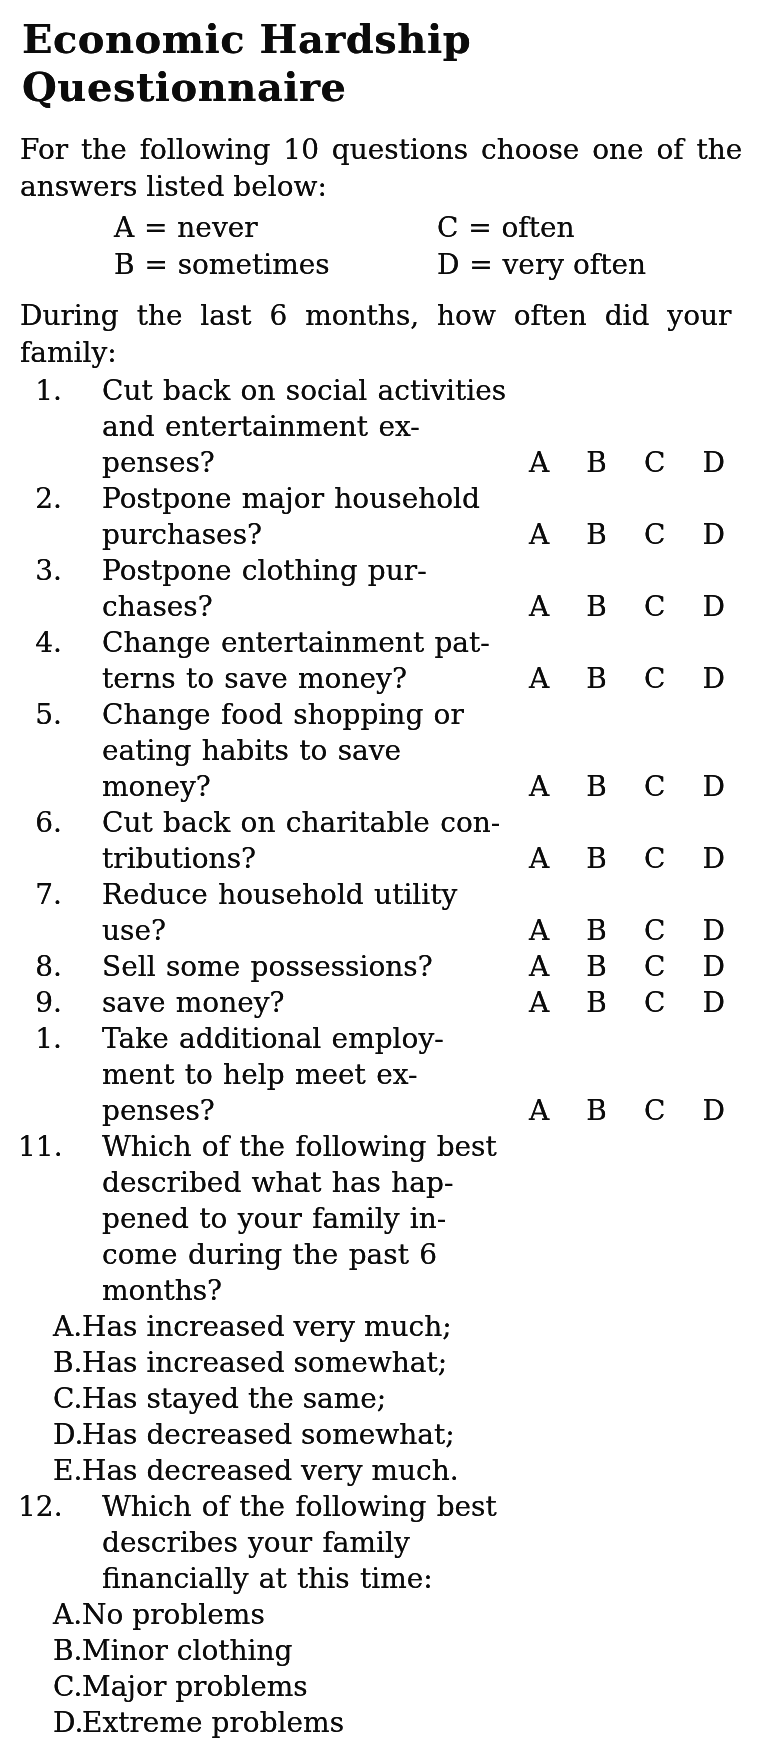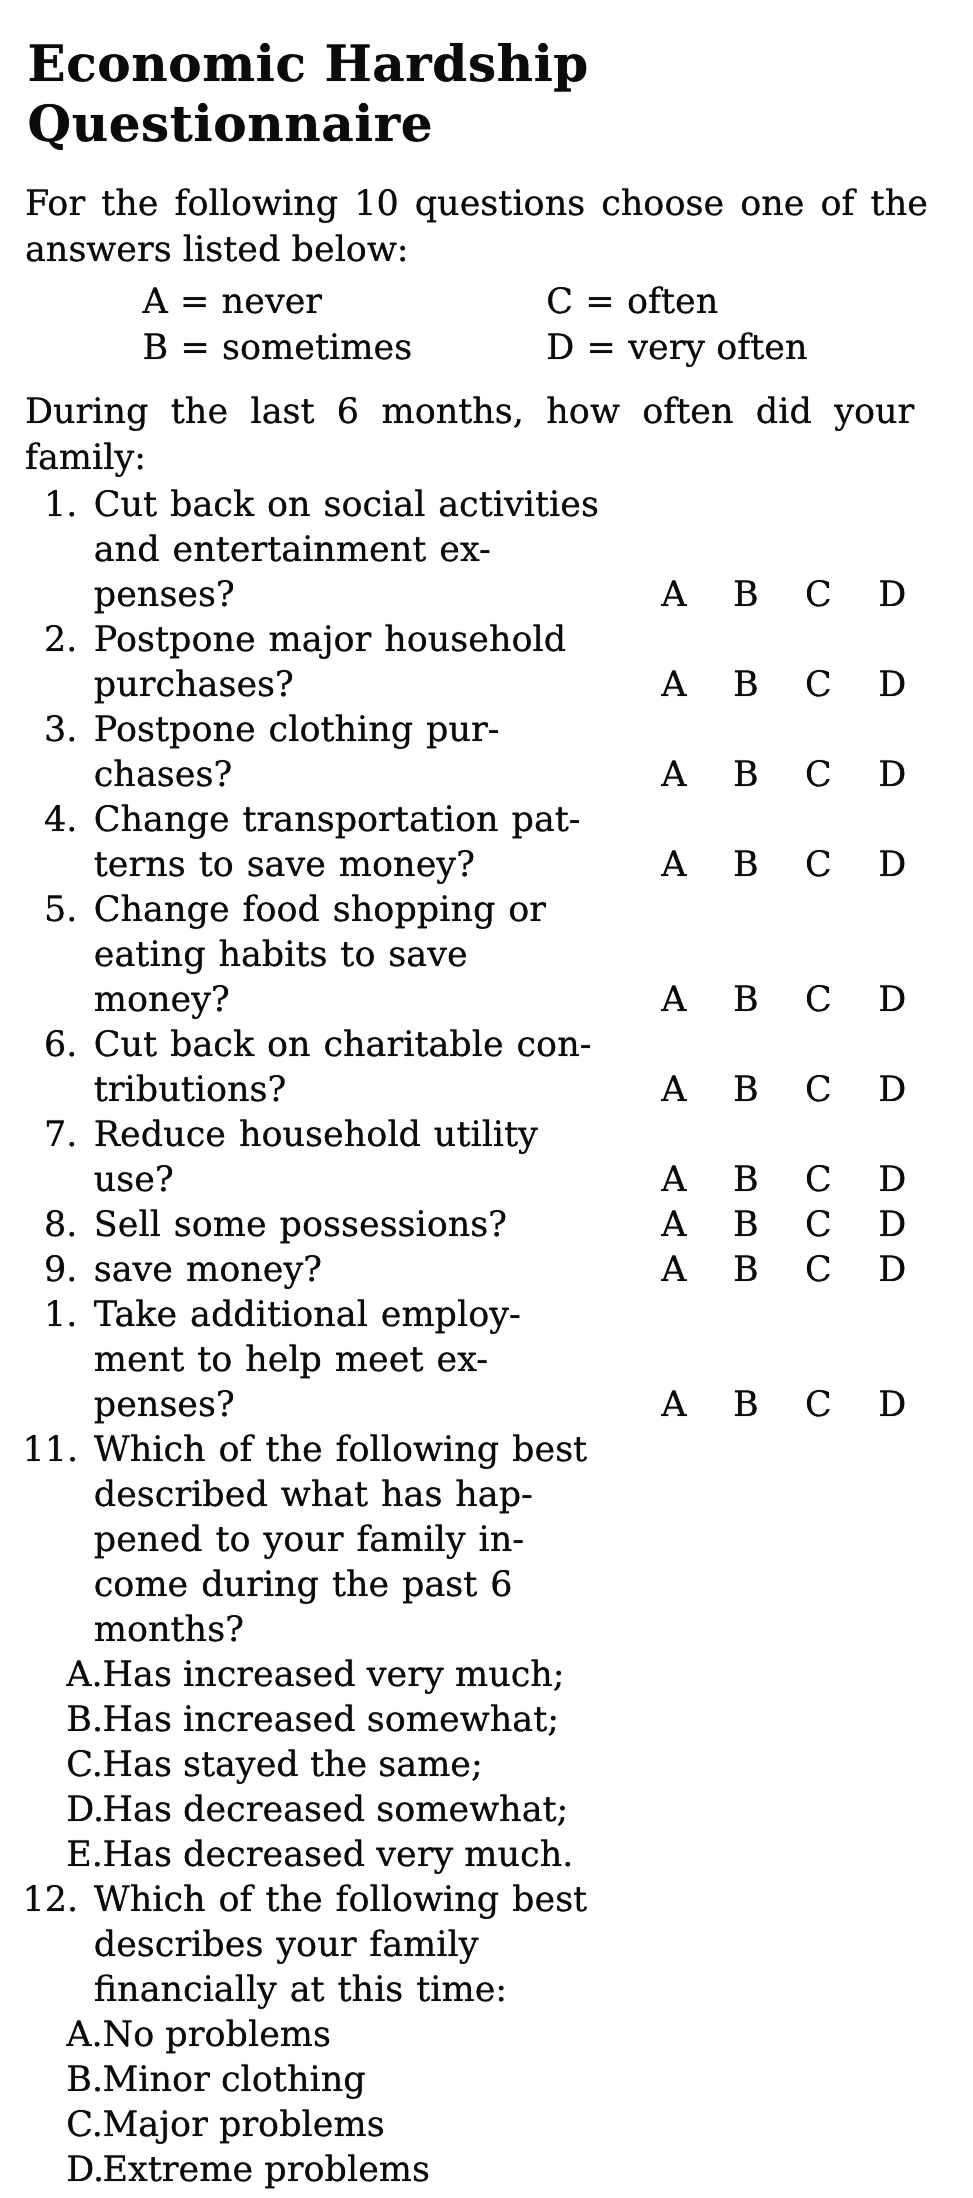--- a/index.html
+++ b/index.html
@@ -6,39 +6,39 @@
   body{
     width:778px;height:1758px;overflow:hidden;
     background:#ffffff;color:#0b0b0b;
     font-family:"DejaVu Serif", serif;
     font-size:28px;
     text-shadow:0 0 0.6px rgba(0,0,0,0.85);
   }
   .page{box-sizing:border-box;width:778px;height:1758px;padding:12px 20px 0 18px;}
   .title{
     font-size:40px;line-height:48px;font-weight:bold;
-    margin:16px 0 20px 4px;letter-spacing:0.5px;
+    margin:3px 0 20px 4px;letter-spacing:0.5px;
   }
   .intro{line-height:37px;margin:0 0 4px 2px;}
   .intro .line{white-space:nowrap;}
   .intro .line:first-child{word-spacing:0.14em;}
   .key{margin:0 0 14px 96px;line-height:37px;}
   .key-row{display:flex;}
   .key-cell{width:323px;flex:none;white-space:nowrap;}
   .eq{margin:0 0.35em;}
   .instruction{line-height:37px;margin:0 0 2px 2px;}
   .instruction .line{white-space:nowrap;}
   .instruction .line:first-child{word-spacing:0.32em;}
   .i{}
   .q-list{line-height:36px;}
   .q-item{}
   .q-row{display:flex;align-items:flex-start;}
   .q-num{flex:none;width:44px;text-align:right;}
   .q-text{flex:1 1 auto;margin-left:13px;min-width:0;}
-  .q-line{white-space:nowrap;word-spacing:0.05em;}
+  .q-line{white-space:nowrap;word-spacing:0.05em;margin-left:27px;}
   .q-rating{
     flex:none;width:196px;margin-right:33px;
     display:flex;justify-content:space-between;
     align-self:flex-end;
   }
   .q-options{margin-left:35px;}
   .opt-row{display:flex;white-space:nowrap;}
   .opt-letter{flex:none;width:29px;}
   .opt-text{}
 </style>
@@ -114,21 +114,21 @@
             <span class="r-letter">B</span>
             <span class="r-letter">C</span>
             <span class="r-letter">D</span>
           </div>
         </div>
       </div>
       <div class="q-item">
         <div class="q-row">
           <div class="q-num">4.</div>
           <div class="q-text">
-            <div class="q-line"><span>Change transportation pat-</span></div>
+            <div class="q-line"><span>Change entertainment pat-</span></div>
             <div class="q-line"><span>terns to save money?</span></div>
           </div>
           <div class="q-rating">
             <span class="r-letter">A</span>
             <span class="r-letter">B</span>
             <span class="r-letter">C</span>
             <span class="r-letter">D</span>
           </div>
         </div>
       </div>

